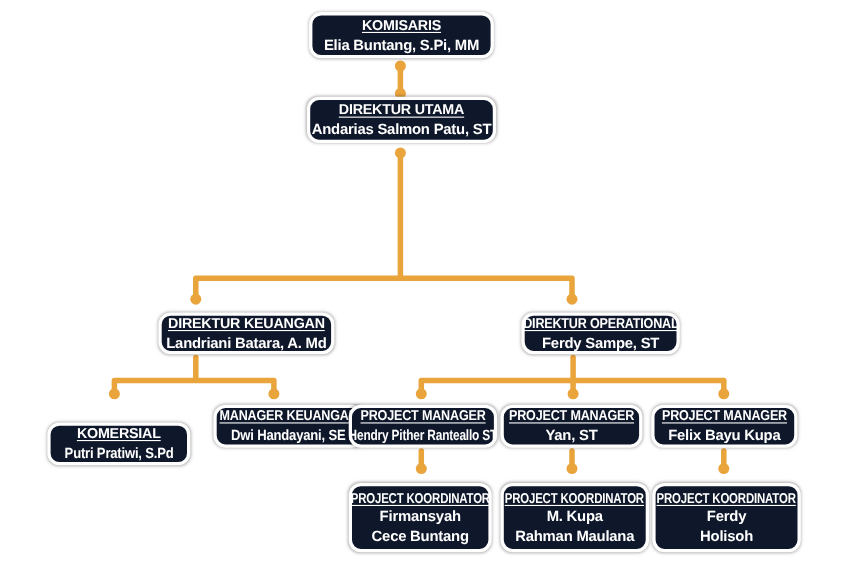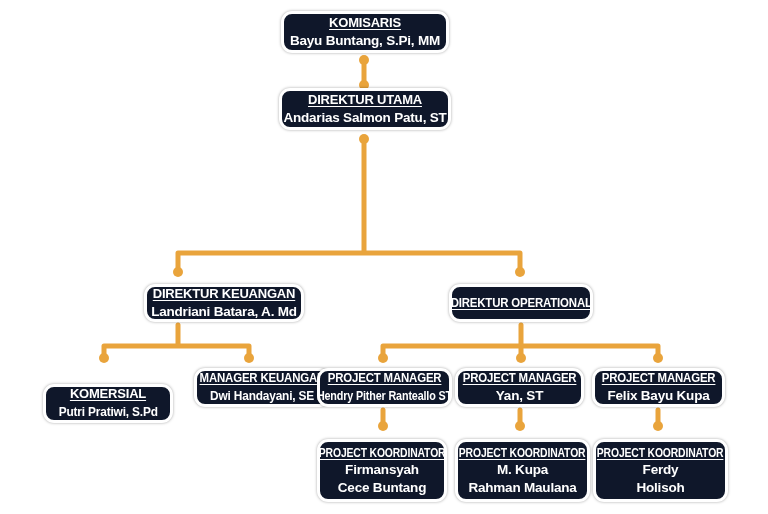--- a/index.html
+++ b/index.html
@@ -74,35 +74,36 @@
       <circle cx="383" cy="426" r="5" stroke="none"></circle>
       <path d="M520 410 V424"></path>
       <circle cx="520" cy="426" r="5" stroke="none"></circle>
       <path d="M658 410 V424"></path>
       <circle cx="658" cy="426" r="5" stroke="none"></circle>
     </g>
   </svg>
 
   <div class="node" style="left:281px; top:11px; width:168px; height:42px;">
     <span class="title">KOMISARIS</span>
-    <span class="name">Bayu Buntang, S.Pi, MM</span>
+    <span class="name">Elia Buntang, S.Pi, MM</span>
   </div>
 
   <div class="node" style="left:279px; top:88px; width:172px; height:42px;align-items:center;">
     <span class="title">DIREKTUR UTAMA</span>
     <span class="name">Andarias Salmon Patu, ST</span>
   </div>
 
   <div class="node" style="left:98px; top:284px; width:160px; height:38px;margin-left:46px;">
     <span class="title">DIREKTUR KEUANGAN</span>
     <span class="name">Landriani Batara, A. Md</span>
   </div>
 
-  <div class="node" style="left:449px; top:284px; width:144px; height:38px;">
+  <div class="node" style="left:474px; top:284px; width:144px; height:38px;">
     <span class="title cond">DIREKTUR OPERATIONAL</span>
+    <span class="name">Ferdy Sampe, ST</span>
   </div>
 
   <div class="node" style="left:43px; top:368px; width:130px; height:39px;margin-top:16px;">
     <span class="title">KOMERSIAL</span>
     <span class="name cond">Putri Pratiwi, S.Pd</span>
   </div>
 
   <div class="node" style="left:194px; top:368px; width:137px; height:39px;">
     <span class="title cond">MANAGER KEUANGAN</span>
     <span class="name cond">Dwi Handayani, SE</span>

